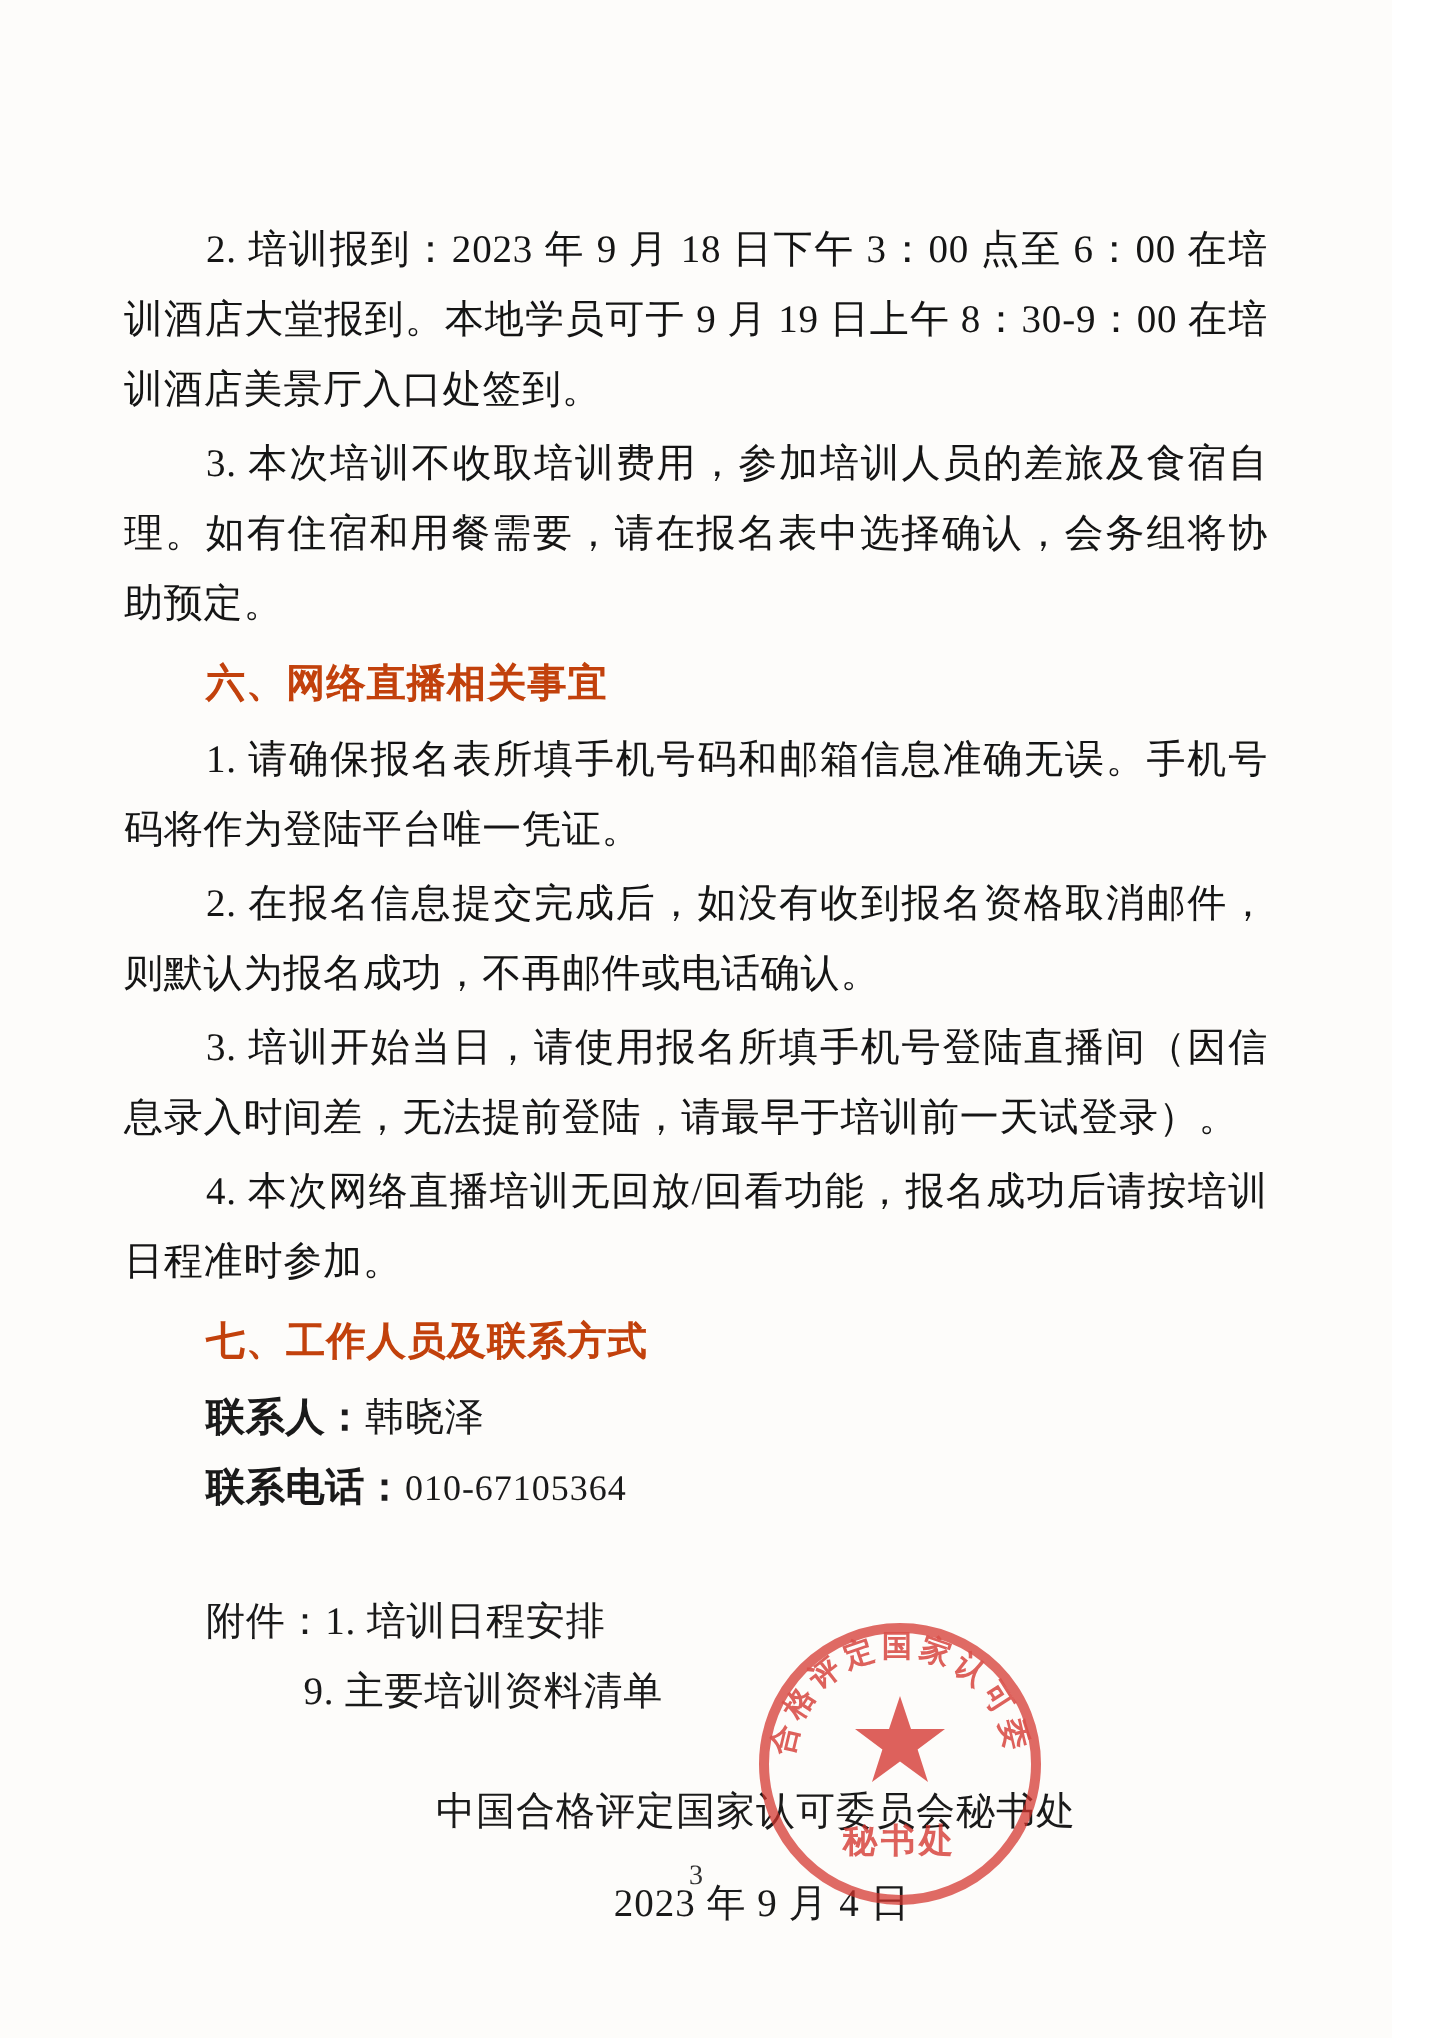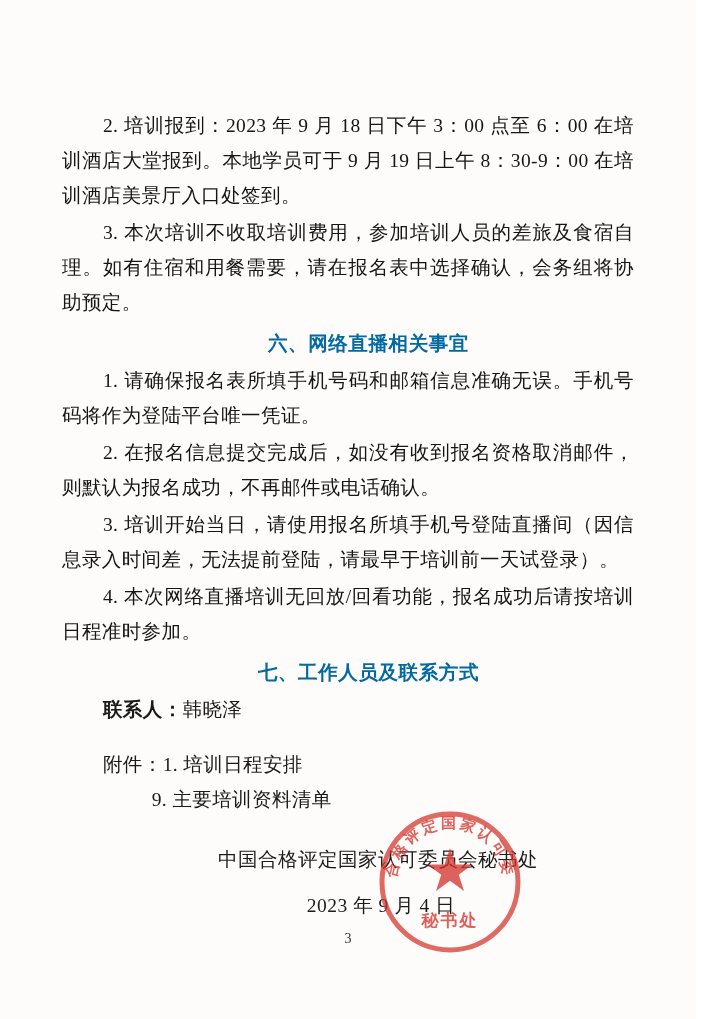--- a/index.html
+++ b/index.html
@@ -36,23 +36,22 @@
     text-indent: 2.1em;
     color: #151515;
   }
   h2.heading {
     margin: 6px 0 2px 0;
     font-size: 19.5px;
     line-height: 35px;
     font-weight: bold;
     text-indent: 2.1em;
     letter-spacing: 0.6px;
-    color: #0369a1;
-    font-family: Liberation Sans, sans-serif;
-    text-align: center;
+    color: #c2410c;
+    font-family: Liberation Mono, monospace;
   }
   p.contact {
     margin: 0;
     font-size: 19.5px;
     line-height: 35px;
     text-indent: 2.1em;
     letter-spacing: 0.4px;
   }
   p.contact .lbl {
     font-weight: bold;
@@ -62,21 +61,21 @@
   p.contact .val {
     font-family: "Liberation Serif", "DejaVu Serif", serif;
     margin-top: 32px;
   }
   .mono {
     font-family: "Liberation Mono", "DejaVu Sans Mono", monospace;
     font-size: 18px;
     letter-spacing: 0.5px;
   }
   .attach-block {
-    margin-top: 20px;
+    margin-top: 32px;
   }
   p.attach {
     margin: 0;
     font-size: 19.5px;
     line-height: 35px;
     text-indent: 2.1em;
     letter-spacing: 0.4px;
   }
   p.attach.second {
     text-indent: 4.6em;
@@ -132,20 +131,23 @@
     <p class="para">1. 请确保报名表所填手机号码和邮箱信息准确无误。手机号码将作为登陆平台唯一凭证。</p>
     <p class="para">2. 在报名信息提交完成后，如没有收到报名资格取消邮件，则默认为报名成功，不再邮件或电话确认。</p>
     <p class="para">3. 培训开始当日，请使用报名所填手机号登陆直播间（因信息录入时间差，无法提前登陆，请最早于培训前一天试登录）。</p>
     <p class="para">4. 本次网络直播培训无回放/回看功能，报名成功后请按培训日程准时参加。</p>
 
     <h2 class="heading">七、工作人员及联系方式</h2>
 
     <p class="contact">
       <span class="lbl">联系人：</span><span class="val">韩晓泽</span>
     </p>
+    <p class="contact">
+      <span class="lbl">联系电话：</span><span class="val mono">010-67105364</span>
+    </p>
 
     <div class="attach-block">
       <p class="attach">附件：1. 培训日程安排</p>
       <p class="attach second">9. 主要培训资料清单</p>
     </div>
 
     <div class="signature">
       <p>中国合格评定国家认可委员会秘书处</p>
       <p class="sig-date">2023 年 9 月 4 日</p>
     </div>

